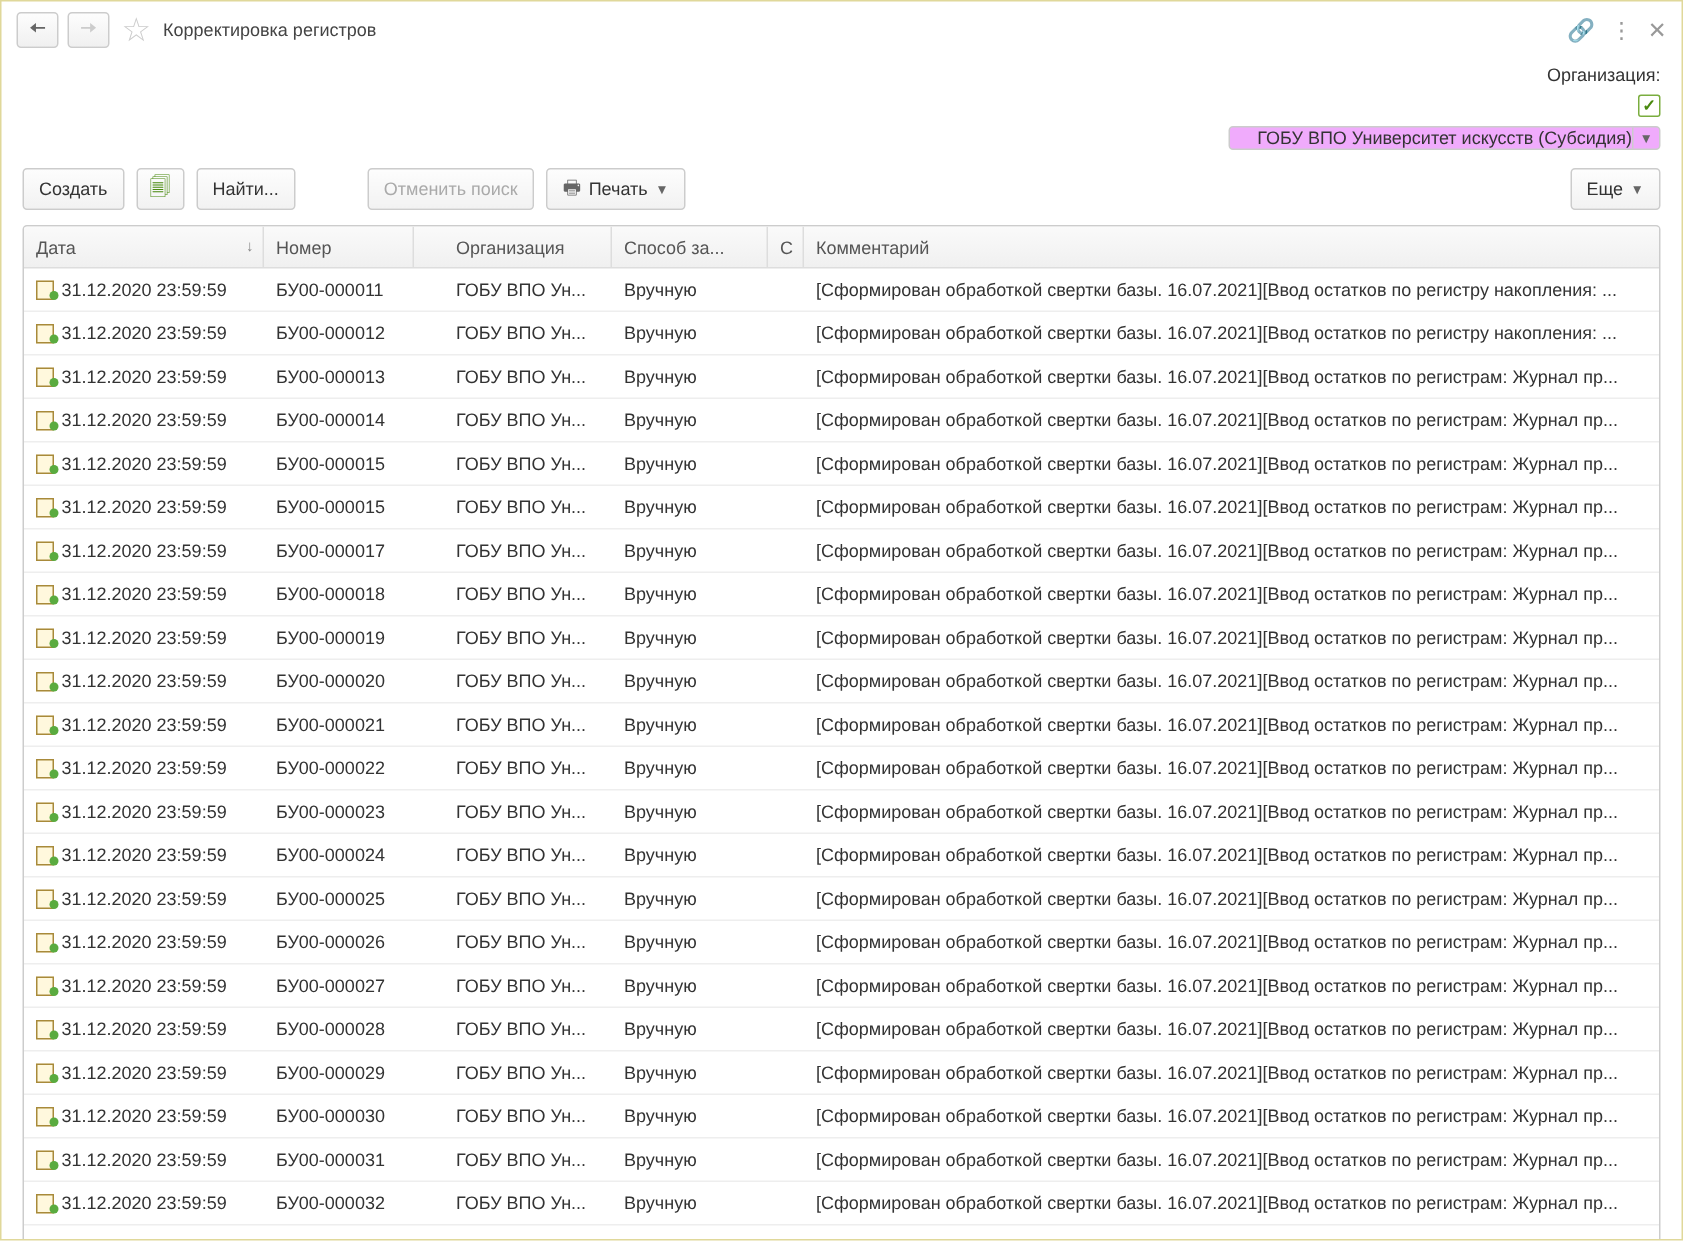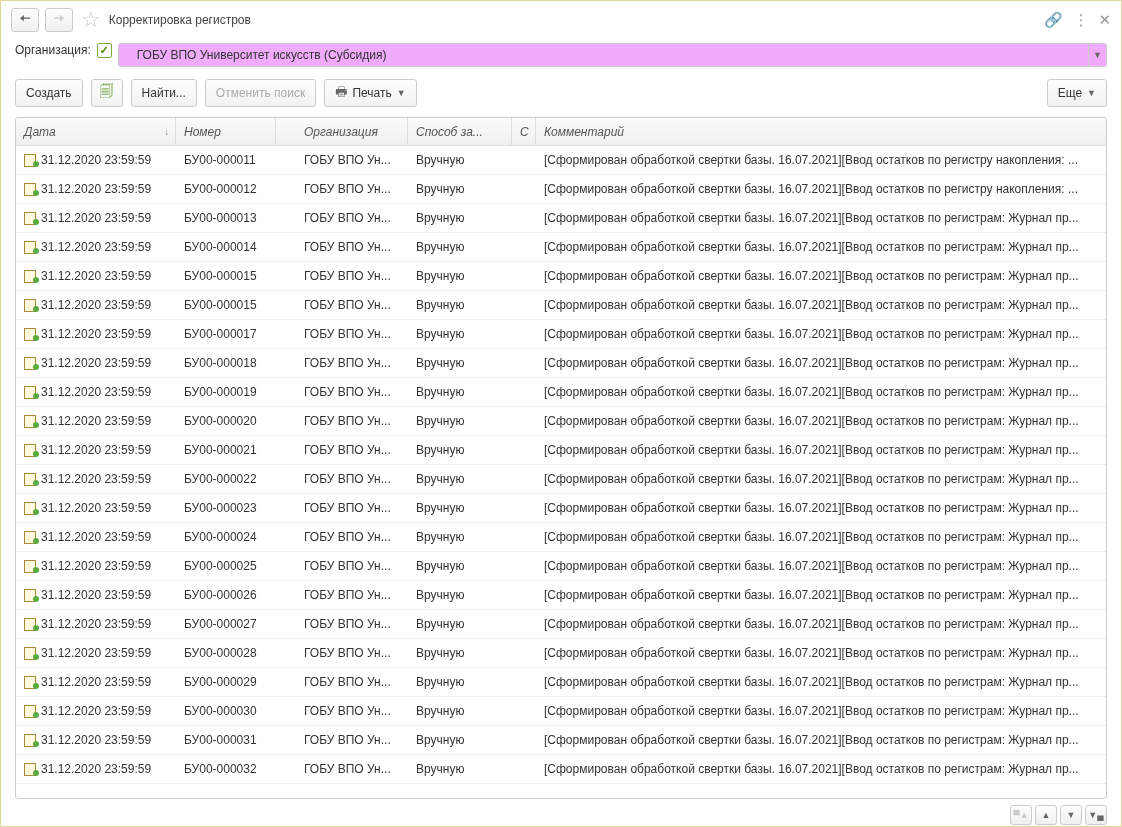--- a/index.html
+++ b/index.html
@@ -41,23 +41,24 @@
 }
 .title {
   font-size: 12px;
   color: #444;
   flex: 1;
 }
 .title-right { display: flex; gap: 10px; align-items: center; color: #999; }
 .title-right span { cursor: pointer; font-size: 15px; }
 .filter-row {
   display: flex;
-  align-items: flex-start;
+  align-items: flex-end;
   padding: 4px 14px 8px;
   gap: 6px;
+  flex-direction: column;
 }
 .filter-label { color: #333; }
 .checkbox {
   width: 15px; height: 15px;
   border: 1px solid #7aad3f;
   border-radius: 2px;
   display: inline-flex;
   align-items: center;
   justify-content: center;
   color: #4a8a10;
@@ -101,21 +102,21 @@
   background: linear-gradient(#fdfdfd, #f2f2f2);
   border-radius: 3px;
   padding: 0 10px;
   display: inline-flex;
   align-items: center;
   gap: 5px;
   cursor: pointer;
   color: #333;
 }
 .btn.icon-only { width: 32px; padding: 0; justify-content: center; }
-.btn.disabled { color: #aaa; }
+.btn.disabled { color: #aaa; margin-left: 40px; }
 .btn .caret { font-size: 9px; color: #666; }
 .toolbar-spacer { flex: 1; }
 .icon-refresh { color: #4a8a10; font-size: 14px; }
 .icon-print { color: #666; font-size: 13px; }
 
 .grid {
   margin: 0 14px;
   border: 1px solid #ccc;
   border-radius: 3px;
   height: 682px;
@@ -132,21 +133,20 @@
 }
 .grid-head .col {
   border-right: 1px solid #ddd;
   padding: 0 8px;
   display: flex;
   align-items: center;
   color: #555;
   position: relative;
   white-space: nowrap;
   overflow: hidden;
-  font-style: italic;
 }
 .grid-head .col .sort {
   position: absolute;
   right: 6px;
   font-size: 10px;
   color: #888;
 }
 .grid-body {
   flex: 1;
   overflow: hidden;

